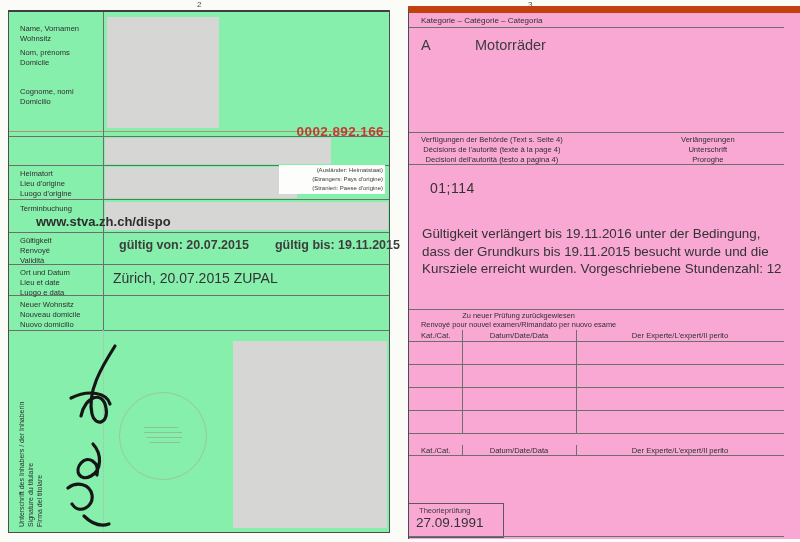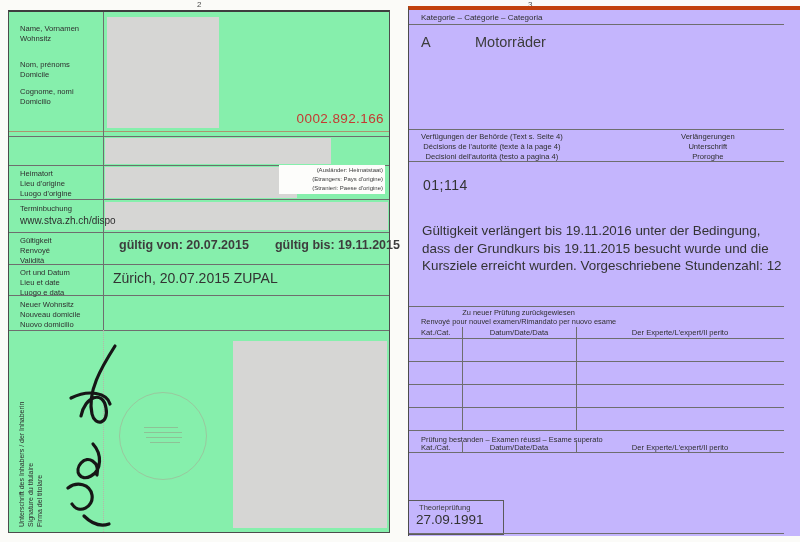--- a/index.html
+++ b/index.html
@@ -14,57 +14,57 @@
   #page-left{
     position:absolute;left:8px;top:10px;width:380px;height:520px;
     border:1.5px solid #4c4c4c;border-top:2px solid #3e3e3e;background:#86efac;
   }
   #page-left .hl{position:absolute;left:0;width:100%;height:0;border-top:1px solid #6e6e6e;}
   .artifact-red{position:absolute;left:0;width:100%;height:0;border-top:1px solid rgba(204,72,62,.55);}
   .vdiv-solid{position:absolute;left:94px;top:0;height:318px;width:0;border-left:1px solid #6e6e6e;}
   .vdiv-dotted{position:absolute;left:94px;top:318px;height:202px;width:0;border-left:1px dotted #b9b3a9;}
   .lbl{position:absolute;left:11px;font-size:7.6px;line-height:1.3;color:#2e2e2e;white-space:nowrap;}
   .lbl span{display:block;}
-  .lbl .bold{font-weight:normal;font-size:10px;}
+  .lbl .bold{font-weight:bold;font-size:13px;margin-left:16px;}
   .redact{position:absolute;background:#d6d6d4;}
   .note{
     position:absolute;right:4px;top:153px;width:102px;background:#fdfdfb;
     font-size:6px;line-height:1.5;text-align:right;color:#3c3c3c;padding:1px 2px;white-space:nowrap;
   }
   .note span{display:block;}
   .serial{
-    position:absolute;right:5px;top:99px;font-size:13.5px;font-weight:400;
+    position:absolute;right:5px;top:112px;font-size:13.5px;font-weight:700;
     color:#c43a31;letter-spacing:.4px;
   }
   .validity-line{position:absolute;left:110px;top:226px;font-size:12.5px;font-weight:bold;color:#3d3d3d;white-space:nowrap;}
   .validity-line .gap{display:inline-block;width:26px;}
   .place-line{position:absolute;left:104px;top:258px;font-size:14px;color:#333;white-space:nowrap;}
   .sig-labels{
     position:absolute;left:8px;top:515px;width:178px;
     transform:rotate(-90deg);transform-origin:0 0;
     font-size:7px;line-height:1.3;color:#2e2e2e;white-space:nowrap;
   }
   .sig-labels span{display:block;}
   .stamp{
     position:absolute;left:110px;top:380px;width:86px;height:86px;border-radius:50%;
     border:1px solid rgba(172,160,144,.5);
   }
   .stamp i{position:absolute;left:24px;height:0;border-top:1px solid rgba(150,140,125,.45);}
   
   #page-right{
     position:absolute;left:408px;top:6px;width:392px;height:526px;
-    border-left:1.5px solid #4c4c4c;border-top:4px solid #c2410c;background:#c4b5fd;
+    border-left:1.5px solid #4c4c4c;border-top:7px solid #c2410c;background:#f9a8d4;
   }
   #page-right .hr{position:absolute;left:0;width:375px;height:0;border-top:1px solid #6e6e6e;}
   .small-hdr{position:absolute;font-size:7.6px;line-height:1.3;color:#2e2e2e;white-space:nowrap;}
   .small-hdr span{display:block;text-align:center;}
   .cat-band{position:absolute;left:12px;top:3px;font-size:8px;color:#2e2e2e;}
   .cat-code{position:absolute;left:12px;top:24px;font-size:14.5px;color:#3c3c3c;}
   .cat-name{position:absolute;left:66px;top:24px;font-size:14.5px;color:#3c3c3c;}
-  .decision-code{position:absolute;left:14px;top:167px;font-size:14px;color:#333;letter-spacing:.5px;}
+  .decision-code{position:absolute;left:21px;top:167px;font-size:14px;color:#333;letter-spacing:.5px;}
   .ext-text{position:absolute;left:13px;top:212px;width:364px;font-size:13.4px;line-height:1.32;color:#333;}
   .col-line{position:absolute;width:0;border-left:1px solid #6e6e6e;}
   .th-cell{position:absolute;font-size:7.6px;color:#2e2e2e;white-space:nowrap;}
   .center{text-align:center;}
   .theory-box{
     position:absolute;left:0;top:490px;width:94px;height:33px;
     border:1px solid #5a5a5a;border-left:none;
   }
   .theory-label{position:absolute;left:10px;top:2px;font-size:7.6px;color:#3a3a3a;}
   .theory-date{position:absolute;left:7px;top:11px;font-size:13.5px;color:#333;}
@@ -92,21 +92,21 @@
   <div class="hl" style="top:252px;"></div>
   <div class="hl" style="top:283px;"></div>
   <div class="hl" style="top:318px;"></div>
   <div class="vdiv-solid"></div>
   <div class="vdiv-dotted"></div>
 
   <div class="lbl" style="top:12px;">
     <span>Name, Vornamen</span>
     <span>Wohnsitz</span>
   </div>
-  <div class="lbl" style="top:48px;">
+  <div class="lbl" style="top:36px;">
     <span>Nom, prénoms</span>
     <span>Domicile</span>
   </div>
   <div class="lbl" style="top:75px;">
     <span>Cognome, nomi</span>
     <span>Domicilio</span>
   </div>
   <div class="lbl" style="top:157px;">
     <span>Heimatort</span>
     <span>Lieu d'origine</span>
@@ -199,23 +199,20 @@
   <div class="th-cell center" style="left:53px;top:318px;width:114px;">Datum/Date/Data</div>
   <div class="th-cell center" style="left:167px;top:318px;width:208px;">Der Experte/L'expert/Il perito</div>
   <div class="hr" style="top:328px;"></div>
   <div class="hr" style="top:351px;"></div>
   <div class="hr" style="top:374px;"></div>
   <div class="hr" style="top:397px;"></div>
   <div class="hr" style="top:420px;"></div>
   <div class="col-line" style="left:53px;top:317px;height:103px;"></div>
   <div class="col-line" style="left:167px;top:317px;height:103px;"></div>
 
-  <div class="small-hdr" style="left:12px;top:425px;font-size:7.4px;">
-    <span>Prüfung bestanden – Examen réussi – Esame superato</span>
-  </div>
   <div class="th-cell" style="left:12px;top:433px;">Kat./Cat.</div>
   <div class="th-cell center" style="left:53px;top:433px;width:114px;">Datum/Date/Data</div>
   <div class="th-cell center" style="left:167px;top:433px;width:208px;">Der Experte/L'expert/Il perito</div>
   <div class="col-line" style="left:53px;top:432px;height:10px;"></div>
   <div class="col-line" style="left:167px;top:432px;height:10px;"></div>
   <div class="hr" style="top:442px;"></div>
 
   <div class="theory-box">
     <div class="theory-label">Theorieprüfung</div>
     <div class="theory-date">27.09.1991</div>

